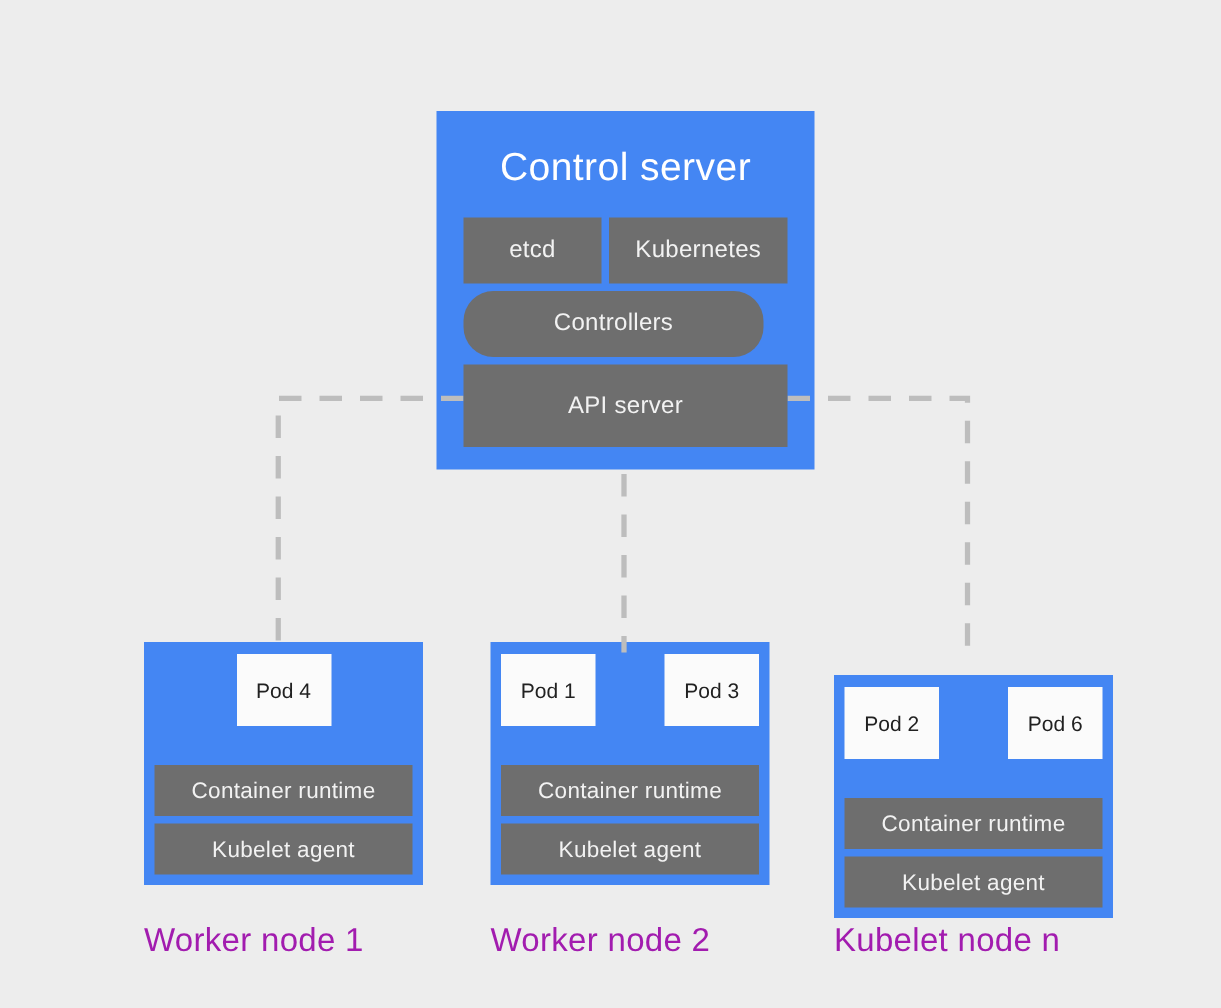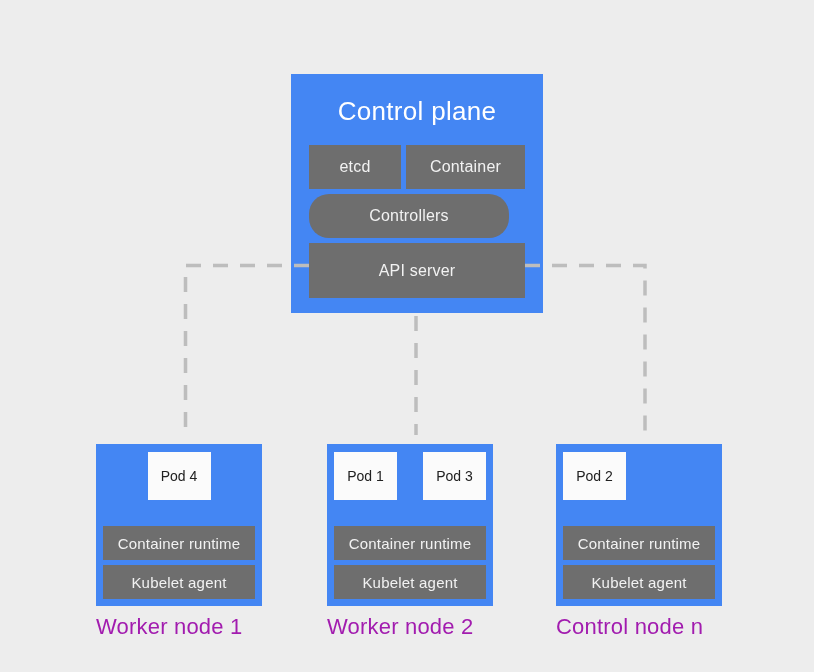--- a/index.html
+++ b/index.html
@@ -58,24 +58,24 @@
     align-items: center;
     justify-content: center;
     letter-spacing: 0.2px;
   }
 
   .cp-etcd        { left: 18px;  top: 71px;  width: 92px;  height: 44px; }
   .cp-scheduler   { left: 115px; top: 71px;  width: 119px; height: 44px; }
   .cp-controllers { left: 18px;  top: 120px; width: 200px; height: 44px; border-radius: 20px; }
   .cp-apiserver   { left: 18px;  top: 169px; width: 216px; height: 55px; }
 
-  .worker { top: 444px; width: 166px; height: 162px; }
+  .worker { top: 428px; width: 186px; height: 162px; }
   .worker-1 { left: 96px; }
   .worker-2 { left: 327px; }
-  .worker-n { left: 556px; }
+  .worker-n { left: 556px; margin-top: 22px; }
 
   .pods-row {
     position: absolute;
     z-index: 3;
     left: 7px; right: 7px; top: 8px;
     height: 48px;
     display: flex;
     justify-content: space-between;
   }
   .pods-row.single { justify-content: center; }
@@ -129,23 +129,23 @@
   <svg class="connectors" width="814" height="672" viewBox="0 0 814 672">
     <g stroke="#BDBDBD" stroke-width="3.5" fill="none" stroke-dasharray="15 12">
       <path d="M 309 265.5 H 183"></path>
       <path d="M 185.5 277 V 435"></path>
       <path d="M 525 265.5 H 645 V 435"></path>
       <path d="M 416 316 V 435"></path>
     </g>
   </svg>
 
   <div class="blue-box control-plane">
-    <div class="control-plane-title">Control plane</div>
+    <div class="control-plane-title">Control server</div>
     <div class="component cp-etcd">etcd</div>
-    <div class="component cp-scheduler">Container</div>
+    <div class="component cp-scheduler">Kubernetes</div>
     <div class="component cp-controllers">Controllers</div>
     <div class="component cp-apiserver">API server</div>
   </div>
 
   <div class="blue-box worker worker-1">
     <div class="pods-row single">
       <div class="pod">Pod 4</div>
     </div>
     <div class="runtime-box">Container runtime</div>
     <div class="kubelet-box">Kubelet agent</div>
@@ -156,22 +156,23 @@
       <div class="pod">Pod 1</div>
       <div class="pod">Pod 3</div>
     </div>
     <div class="runtime-box">Container runtime</div>
     <div class="kubelet-box">Kubelet agent</div>
   </div>
 
   <div class="blue-box worker worker-n">
     <div class="pods-row">
       <div class="pod">Pod 2</div>
+      <div class="pod">Pod 6</div>
     </div>
     <div class="runtime-box">Container runtime</div>
     <div class="kubelet-box">Kubelet agent</div>
   </div>
 
   <div class="worker-label worker-label-1">Worker node 1</div>
   <div class="worker-label worker-label-2">Worker node 2</div>
-  <div class="worker-label worker-label-n">Control node n</div>
+  <div class="worker-label worker-label-n">Kubelet node n</div>
 
 </div>
 
 </body></html>

